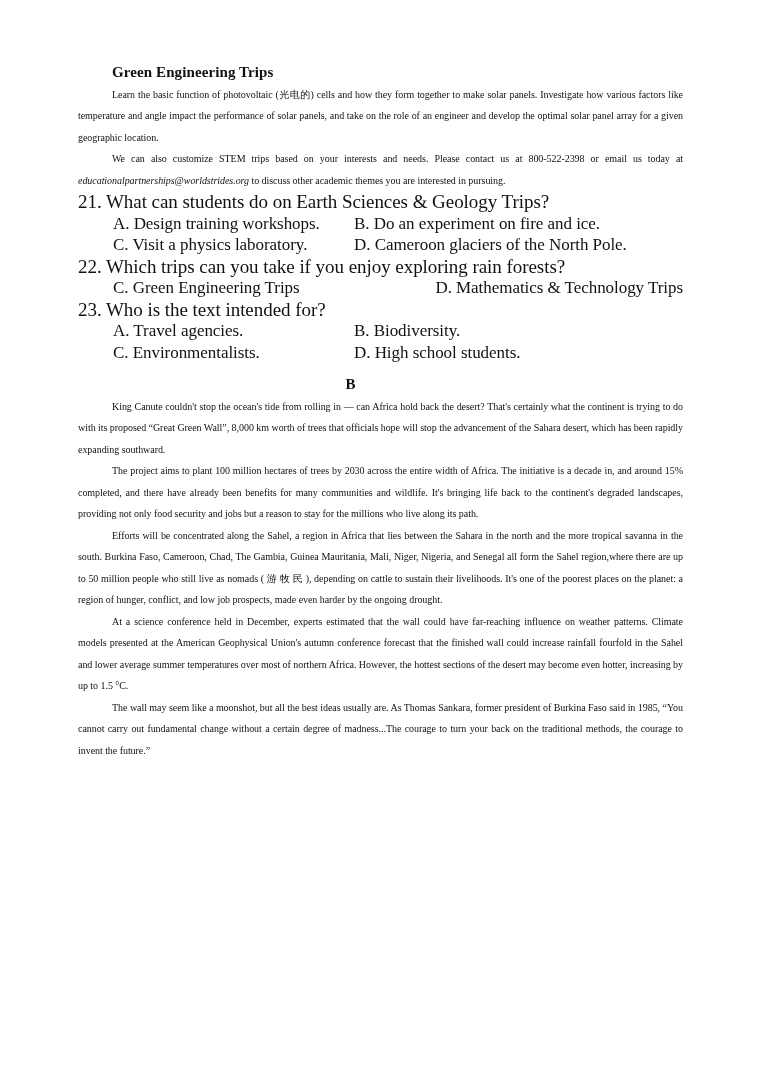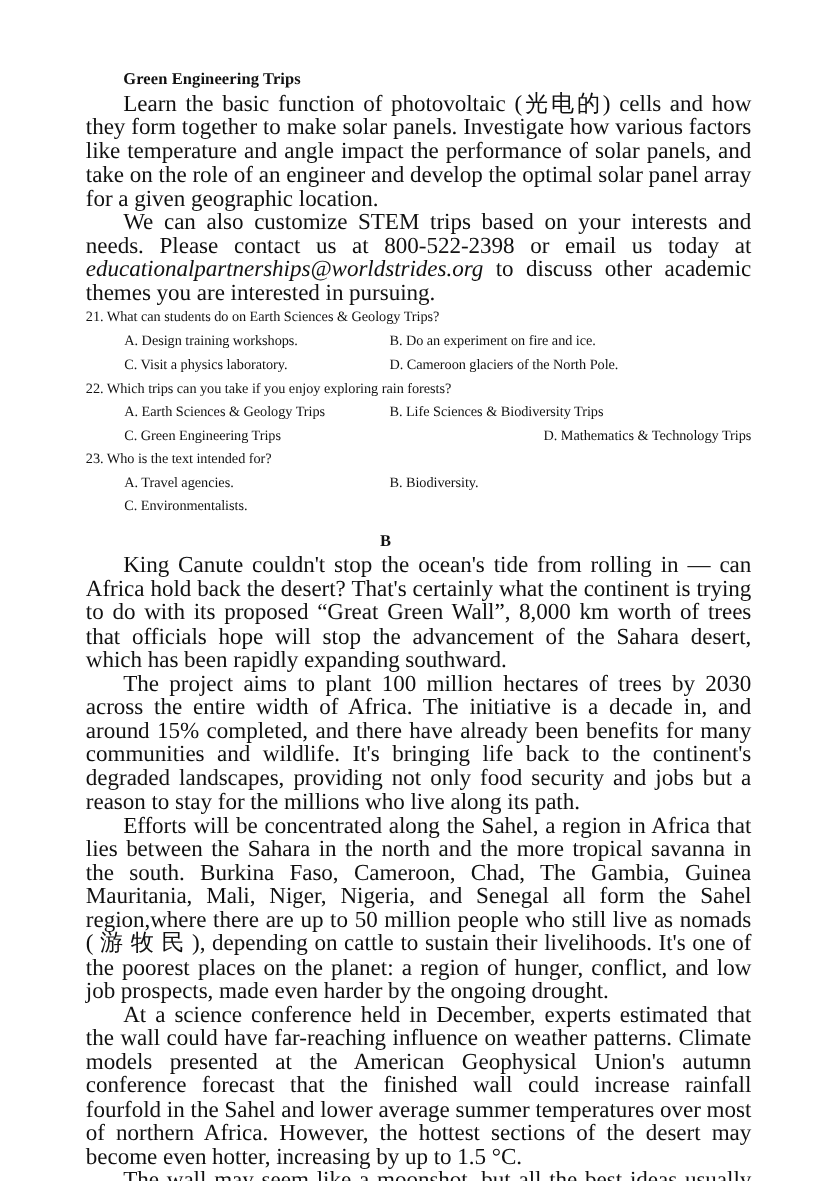--- a/index.html
+++ b/index.html
@@ -23,48 +23,48 @@
   }
   .heading {
     font-weight: bold;
     font-size: 15px;
     line-height: 21.5px;
     margin: 0 0 0 34px;
     letter-spacing: 0.1px;
   }
   p.para {
     margin: 0;
-    font-size: 21px;
+    font-size: 10px;
     line-height: 21.5px;
     text-align: justify;
     text-justify: inter-word;
     text-indent: 34px;
     letter-spacing: -0.05px;
   }
   .email {
     font-style: italic;
   }
   .section-letter {
     text-align: center;
     font-weight: bold;
     font-size: 15px;
     line-height: 21.5px;
     margin: 4px 0 0 0;
     padding-right: 60px;
   }
   .question {
-    font-size: 13px;
+    font-size: 19px;
     line-height: 21.5px;
     margin: 0;
     text-indent: 0;
     letter-spacing: -0.05px;
   }
   .options {
     display: flex;
-    font-size: 13px;
+    font-size: 17px;
     line-height: 21.5px;
     letter-spacing: -0.05px;
   }
   .opt-col-a {
     width: 275px;
     padding-left: 35px;
     box-sizing: border-box;
   }
   .opt-col-b {
     flex: 1;
@@ -92,35 +92,32 @@
     <div class="opt-col-a">A. Design training workshops.</div>
     <div class="opt-col-b">B. Do an experiment on fire and ice.</div>
   </div>
   <div class="options">
     <div class="opt-col-a">C. Visit a physics laboratory.</div>
     <div class="opt-col-b">D. Cameroon glaciers of the North Pole.</div>
   </div>
 
   <div class="question">22. Which trips can you take if you enjoy exploring rain forests?</div>
   <div class="options">
-    <div class="opt-col-a">A. Earth Sciences &amp; Geology Trips</div>
-    <div class="opt-col-b">B. Life Sciences &amp; Biodiversity Trips</div>
-  </div>
-  <div class="options">
     <div class="opt-col-a">C. Green Engineering Trips</div>
     <div class="opt-col-b shift">D. Mathematics &amp; Technology Trips</div>
   </div>
 
   <div class="question">23. Who is the text intended for?</div>
   <div class="options">
     <div class="opt-col-a">A. Travel agencies.</div>
     <div class="opt-col-b">B. Biodiversity.</div>
   </div>
   <div class="options">
     <div class="opt-col-a">C. Environmentalists.</div>
+    <div class="opt-col-b">D. High school students.</div>
   </div>
 
   <div class="gap-md"></div>
 
   <div class="section-letter">B</div>
 
   <p class="para">King Canute couldn't stop the ocean's tide from rolling in — can Africa hold back the desert? That's certainly what the continent is trying to do with its proposed “Great Green Wall”, 8,000 km worth of trees that officials hope will stop the advancement of the Sahara desert, which has been rapidly expanding southward.</p>
   <p class="para">The project aims to plant 100 million hectares of trees by 2030 across the entire width of Africa. The initiative is a decade in, and around 15% completed, and there have already been benefits for many communities and wildlife. It's bringing life back to the continent's degraded landscapes, providing not only food security and jobs but a reason to stay for the millions who live along its path.</p>
   <p class="para">Efforts will be concentrated along the Sahel, a region in Africa that lies between the Sahara in the north and the more tropical savanna in the south. Burkina Faso, Cameroon, Chad, The Gambia, Guinea Mauritania, Mali, Niger, Nigeria, and Senegal all form the Sahel region,where there are up to 50 million people who still live as nomads ( 游 牧 民 ), depending on cattle to sustain their livelihoods. It's one of the poorest places on the planet: a region of hunger, conflict, and low job prospects, made even harder by the ongoing drought.</p>
   <p class="para">At a science conference held in December, experts estimated that the wall could have far-reaching influence on weather patterns. Climate models presented at the American Geophysical Union's autumn conference forecast that the finished wall could increase rainfall fourfold in the Sahel and lower average summer temperatures over most of northern Africa. However, the hottest sections of the desert may become even hotter, increasing by up to 1.5 °C.</p>

